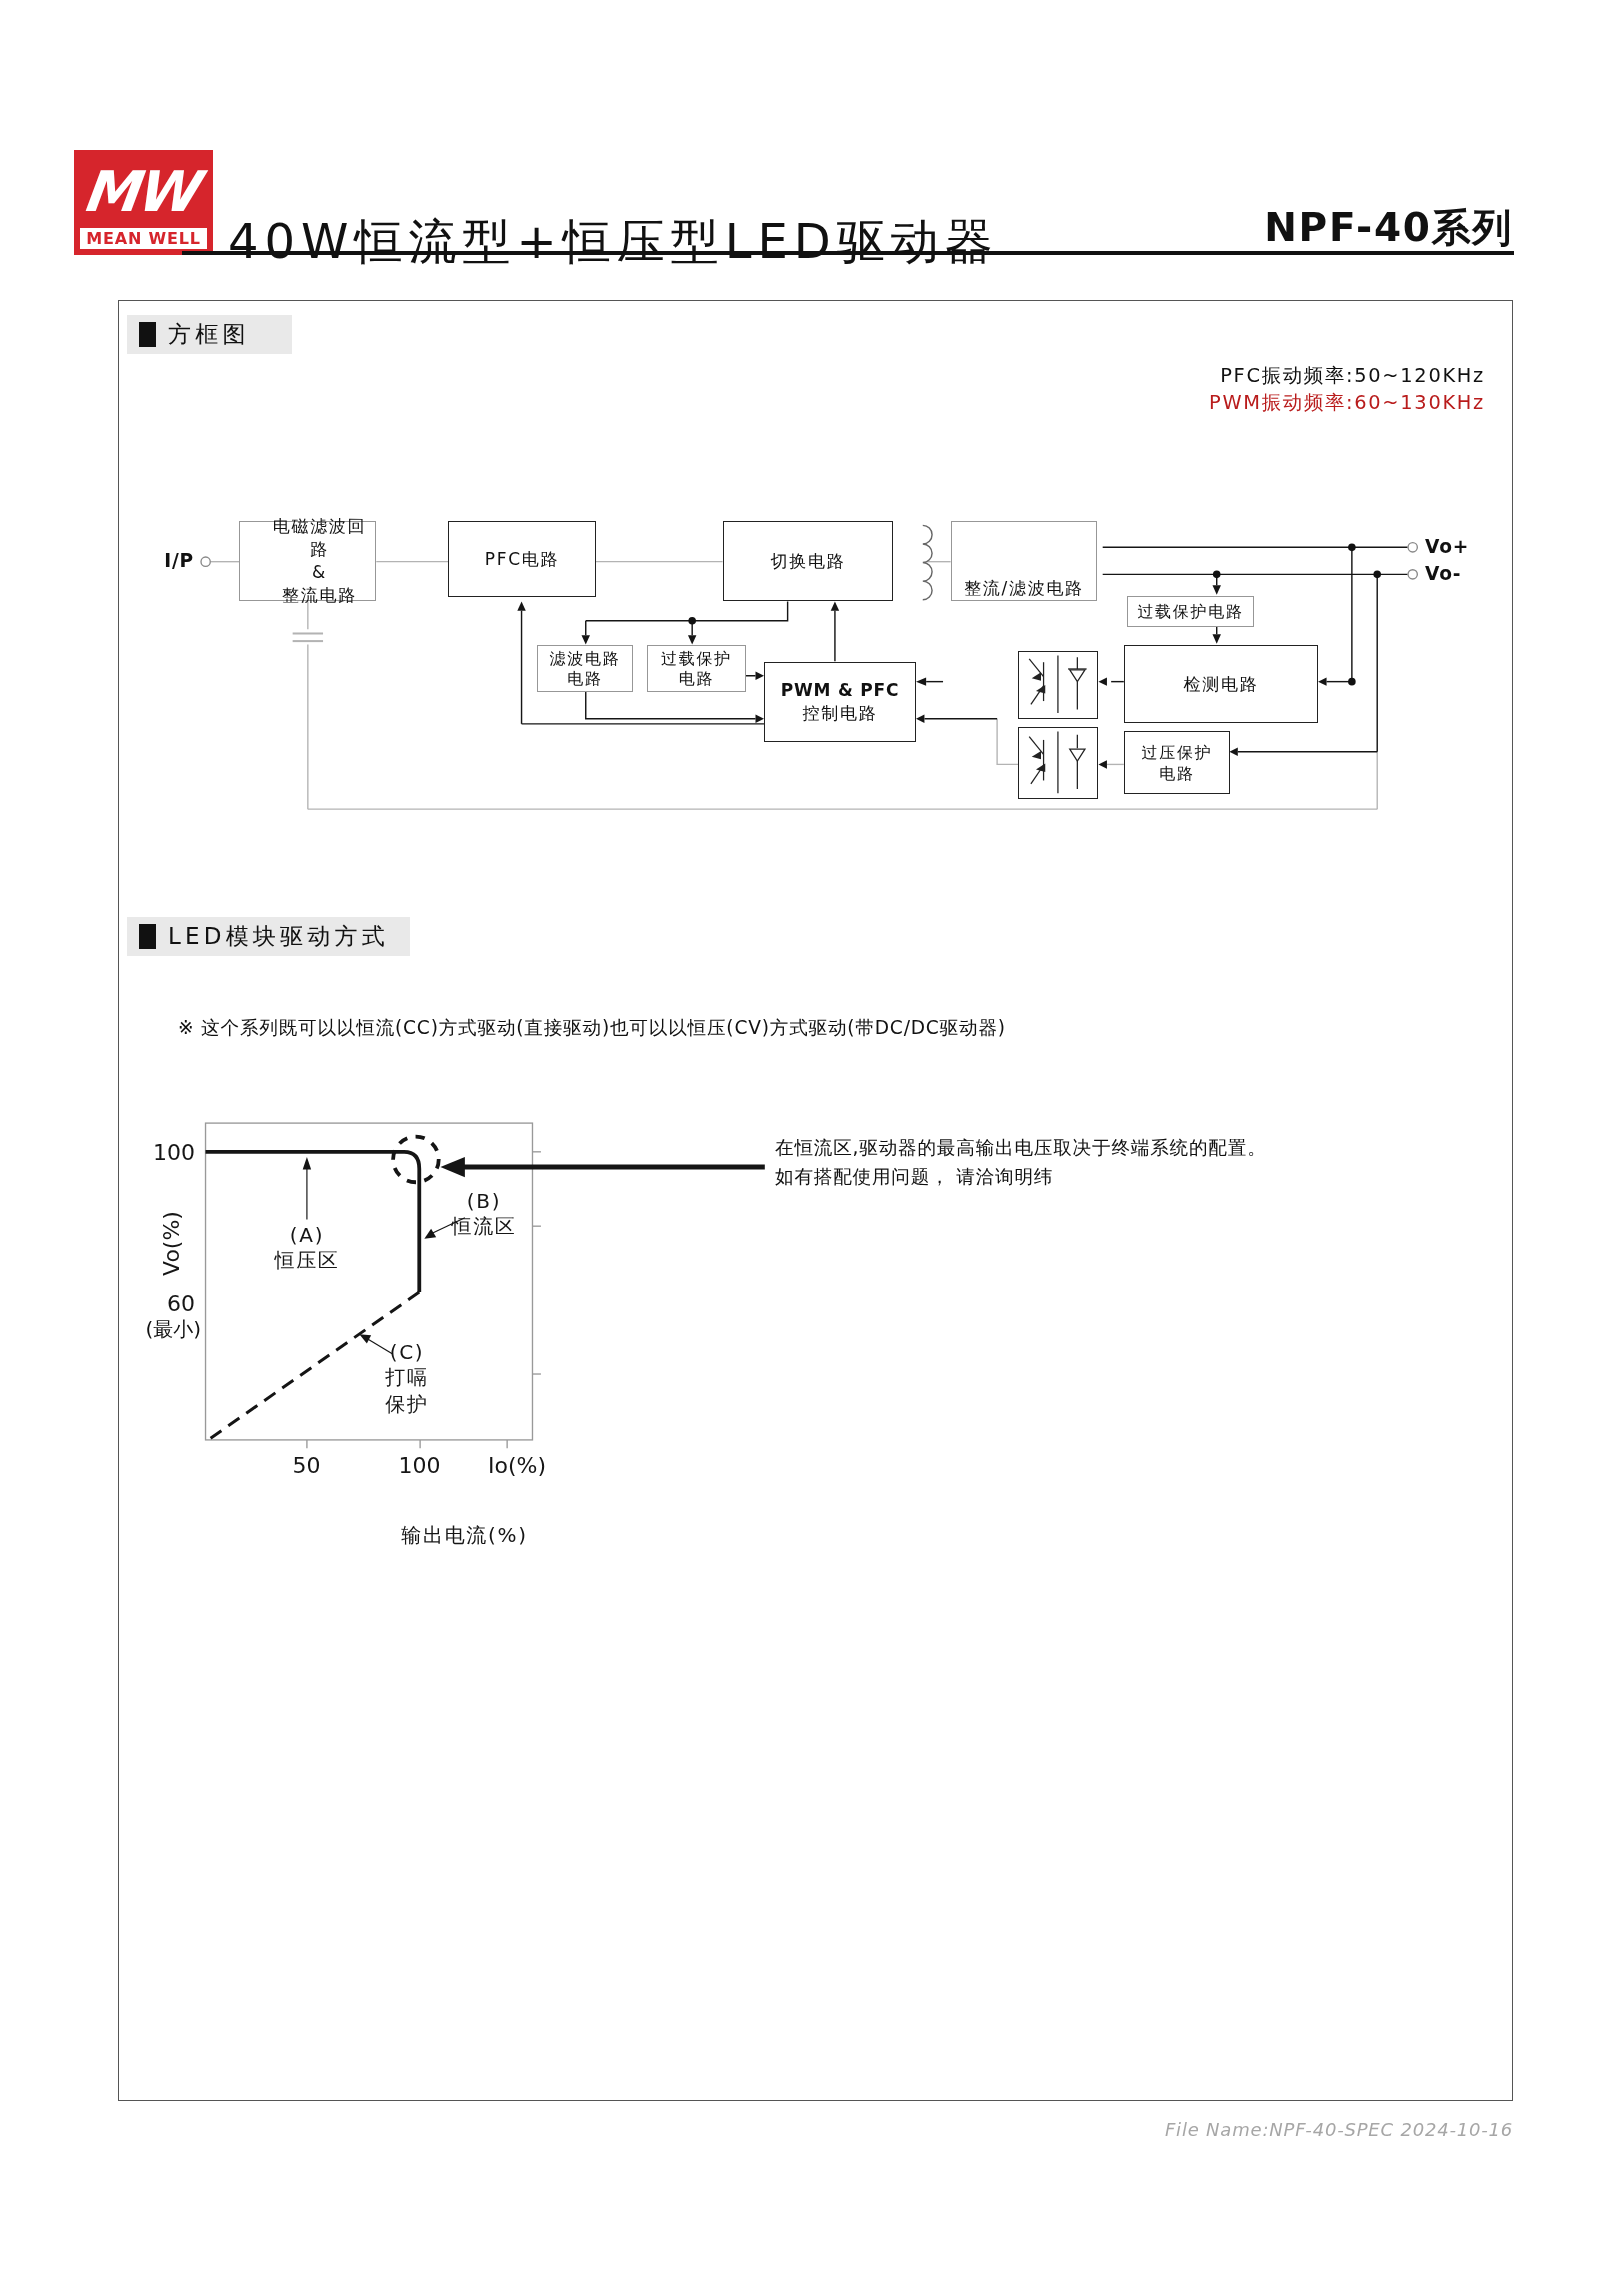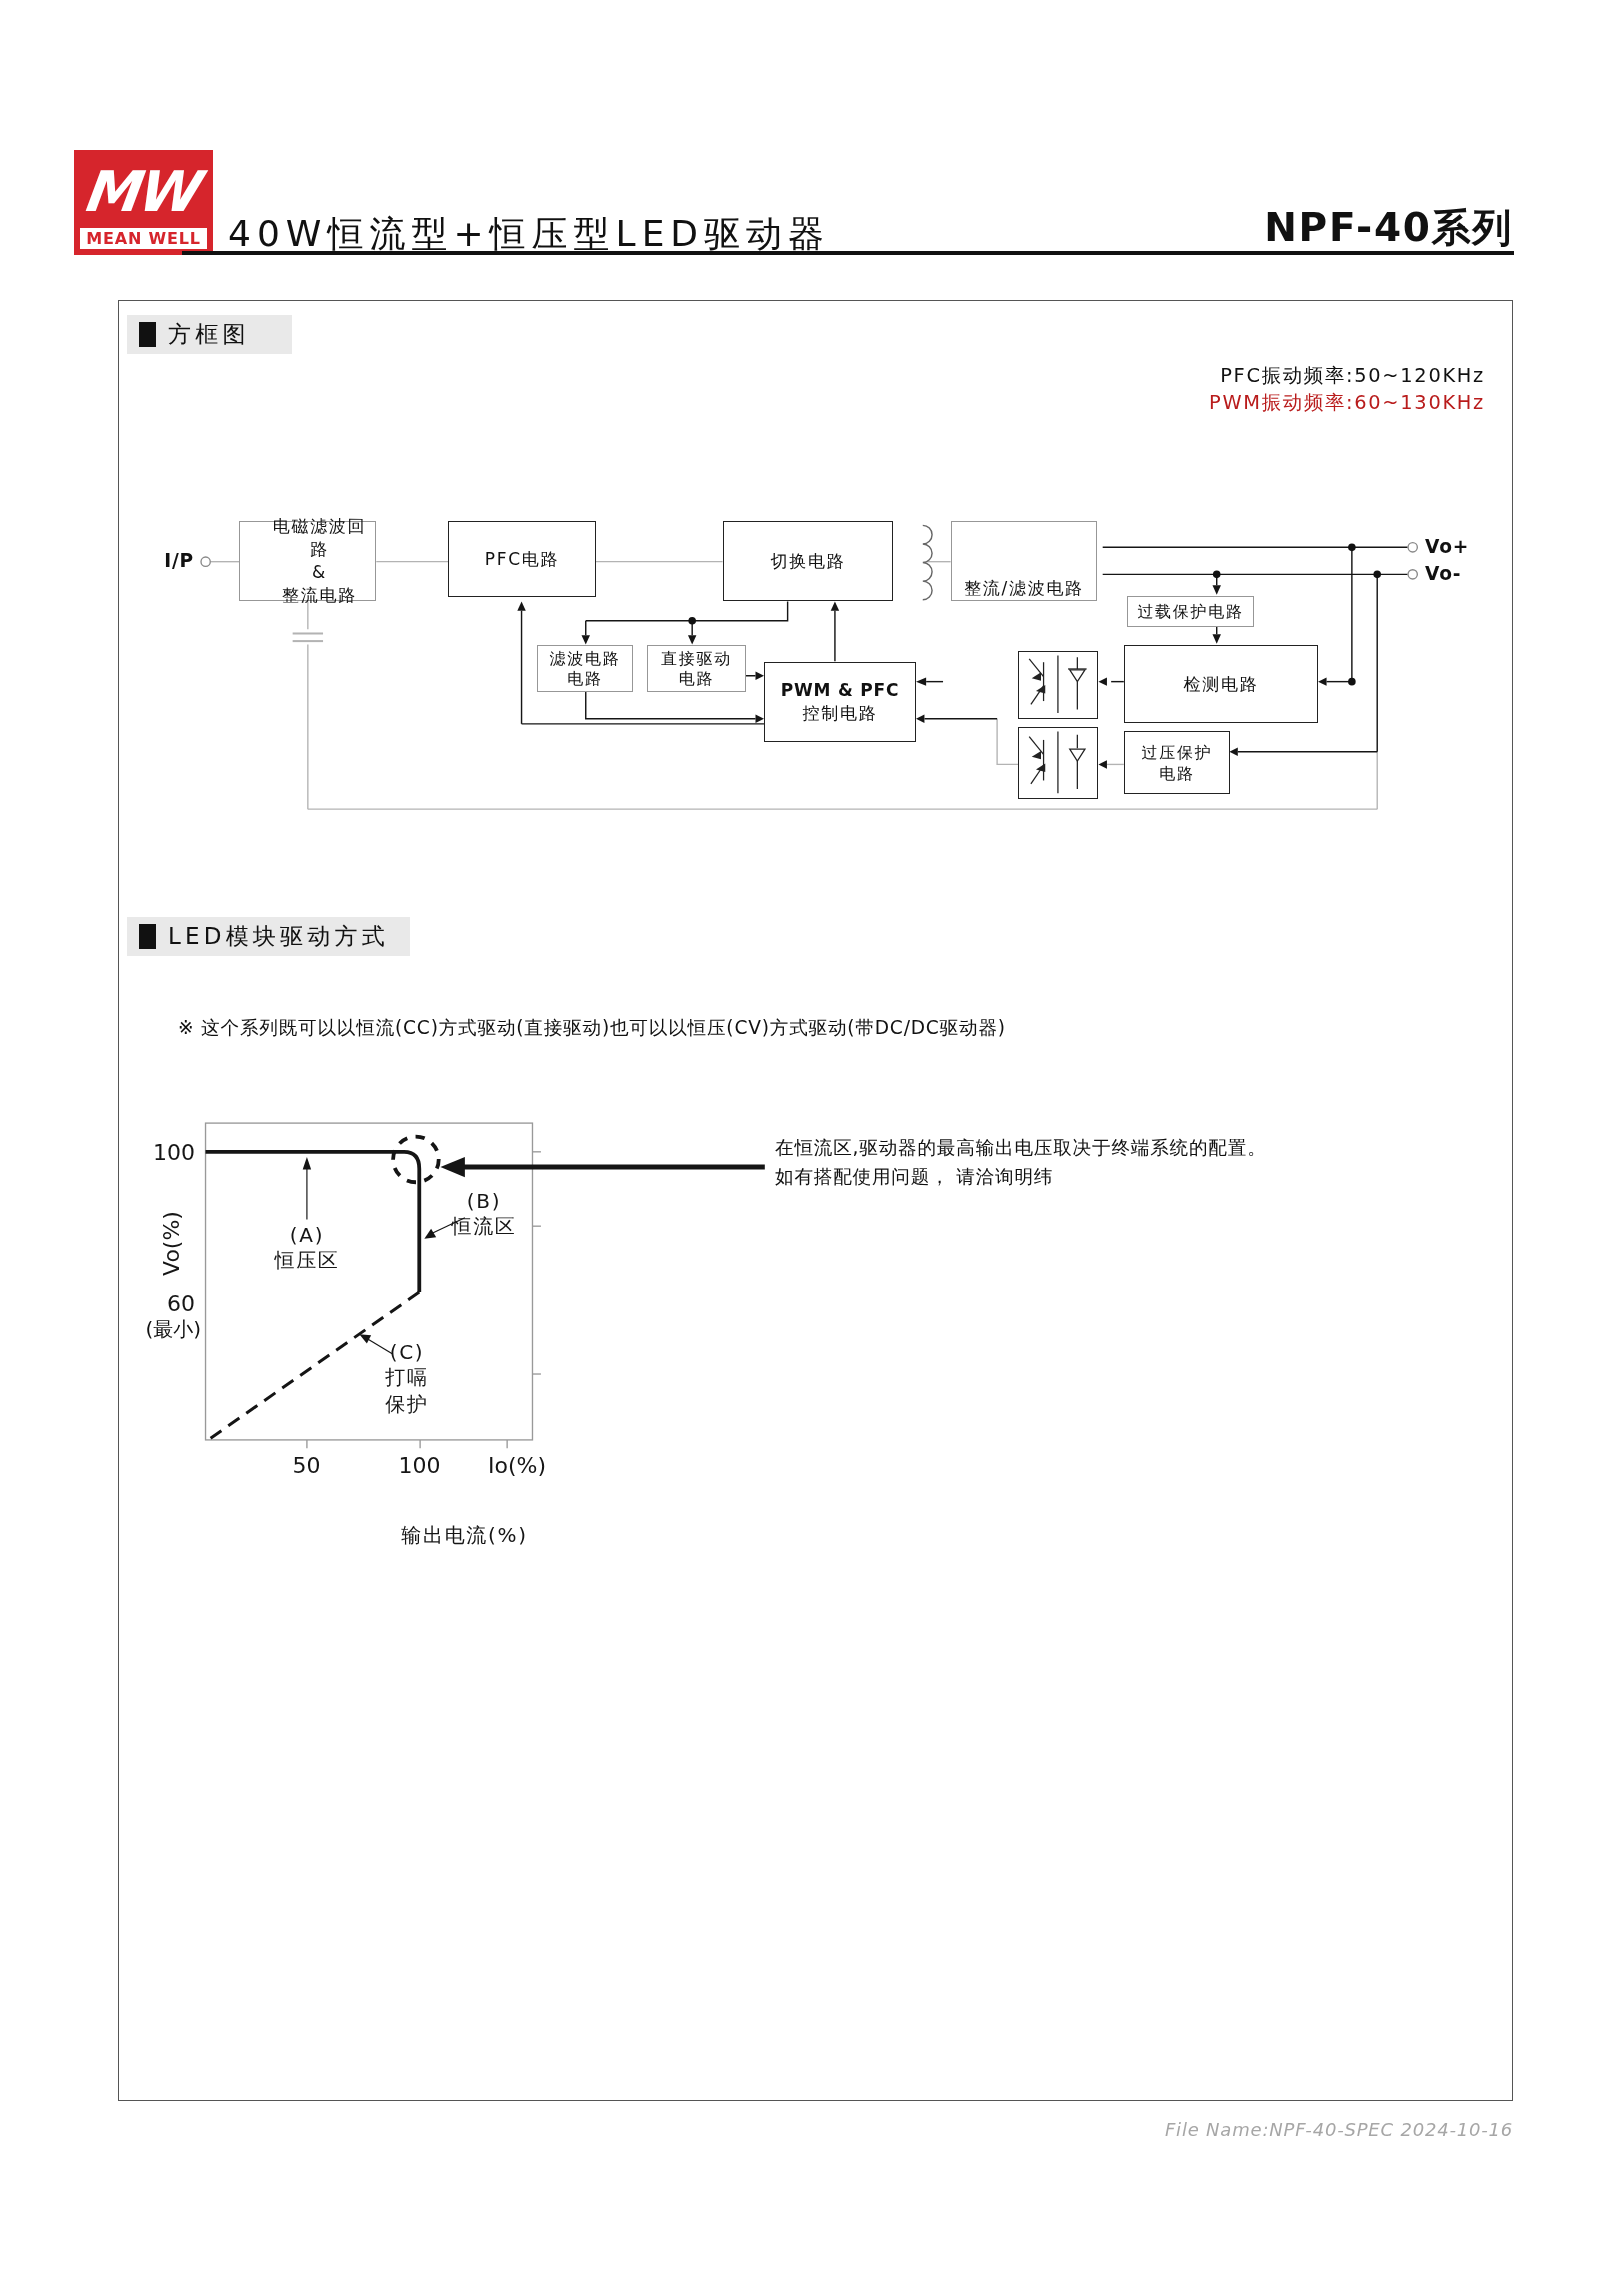--- a/index.html
+++ b/index.html
@@ -24,21 +24,21 @@
 
 <div id="page">
 
   <div class="abs" style="left:74px;top:150px;width:139px;height:105px;background:#d6252c;">
     <div style="position:absolute;left:0;top:1.7px;width:139px;height:78px;display:flex;align-items:center;justify-content:center;
                 color:#fff;font-weight:800;font-style:italic;font-size:56px;transform:skewX(-10deg);letter-spacing:-3.4px;">MW</div>
     <div style="position:absolute;left:6px;right:6px;bottom:6px;height:21px;background:#fff;color:#d6252c;
                 display:flex;align-items:center;justify-content:center;font-weight:700;font-size:16px;letter-spacing:0.8px;">MEAN WELL</div>
   </div>
 
-  <div class="abs" style="left:228px;top:210px;font-size:36px;letter-spacing:6px;color:#111;">40W恒流型+恒压型LED驱动器</div>
+  <div class="abs" style="left:228px;top:210px;font-size:48px;letter-spacing:6px;color:#111;">40W恒流型+恒压型LED驱动器</div>
 
   <div class="abs" style="right:110px;top:201px;font-size:39px;font-weight:700;letter-spacing:1.7px;color:#111;">NPF-40系列</div>
 
   <div class="abs" style="left:182px;top:251px;width:1332px;height:4.2px;background:#111;"></div>
 
   <div class="abs" style="left:118px;top:300px;width:1395px;height:1801px;border:1.3px solid #555;box-sizing:border-box;"></div>
 
   <div class="abs sec-head" style="left:127px;top:315px;width:165px;height:39px;">
     <span class="bullet"></span>
     <span class="txt">方框图</span>
@@ -167,21 +167,21 @@
       <span>切换电路</span>
     </div>
     <div class="abs box b-gray ctr blk-label" style="left:833px;top:48px;width:146px;height:80px;justify-content:flex-end;">
       <span>整流/滤波电路</span>
     </div>
     <div class="abs box b-gray ctr blk-label" style="left:419px;top:172px;width:96px;height:47px;font-size:16px;line-height:20px;">
       <span>滤波电路</span>
       <span>电路</span>
     </div>
     <div class="abs box b-gray ctr blk-label" style="left:529px;top:172px;width:99px;height:47px;font-size:16px;line-height:20px;">
-      <span>直接驱动</span>
+      <span>过载保护</span>
       <span>电路</span>
     </div>
     <div class="abs box b-dark ctr blk-label" style="left:646px;top:189px;width:152px;height:80px;">
       <span style="font-weight:600;letter-spacing:0.8px;">PWM &amp; PFC</span>
       <span>控制电路</span>
     </div>
     <div class="abs box b-gray ctr blk-label" style="left:1009px;top:123px;width:127px;height:31px;font-size:16px;">
       <span>过载保护电路</span>
     </div>
     <div class="abs box b-dark ctr blk-label" style="left:1006px;top:172px;width:194px;height:78px;">

